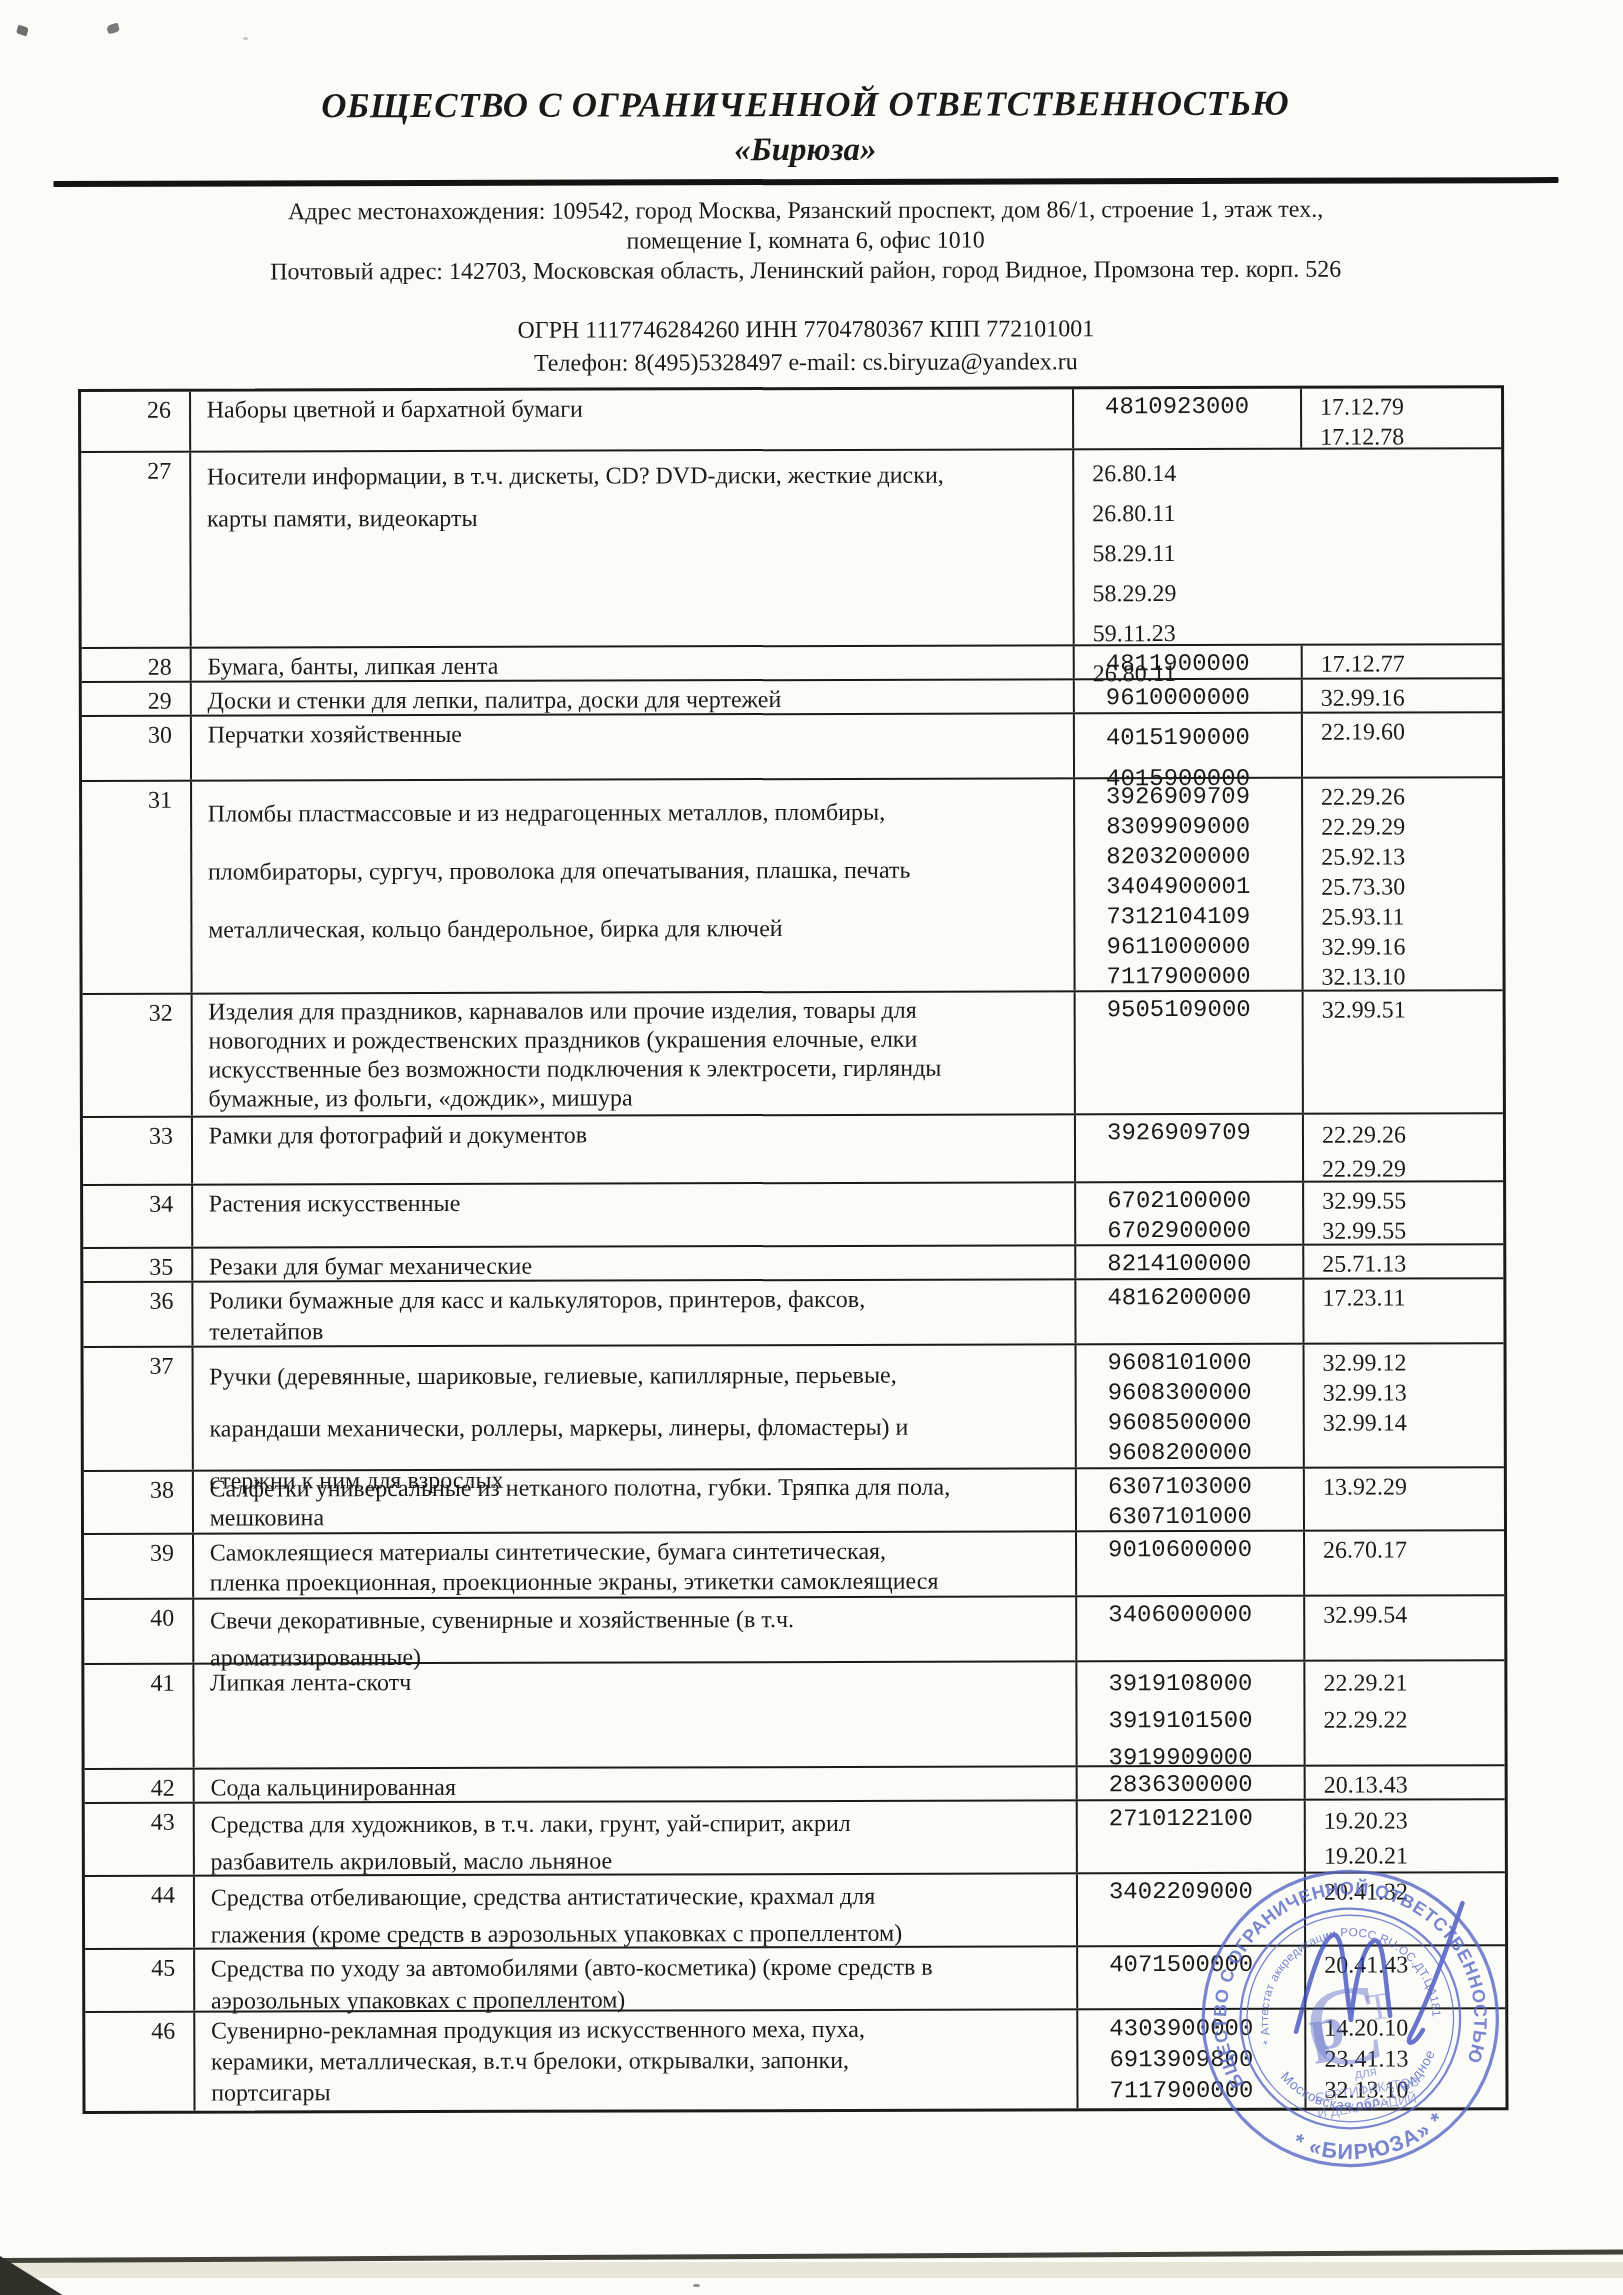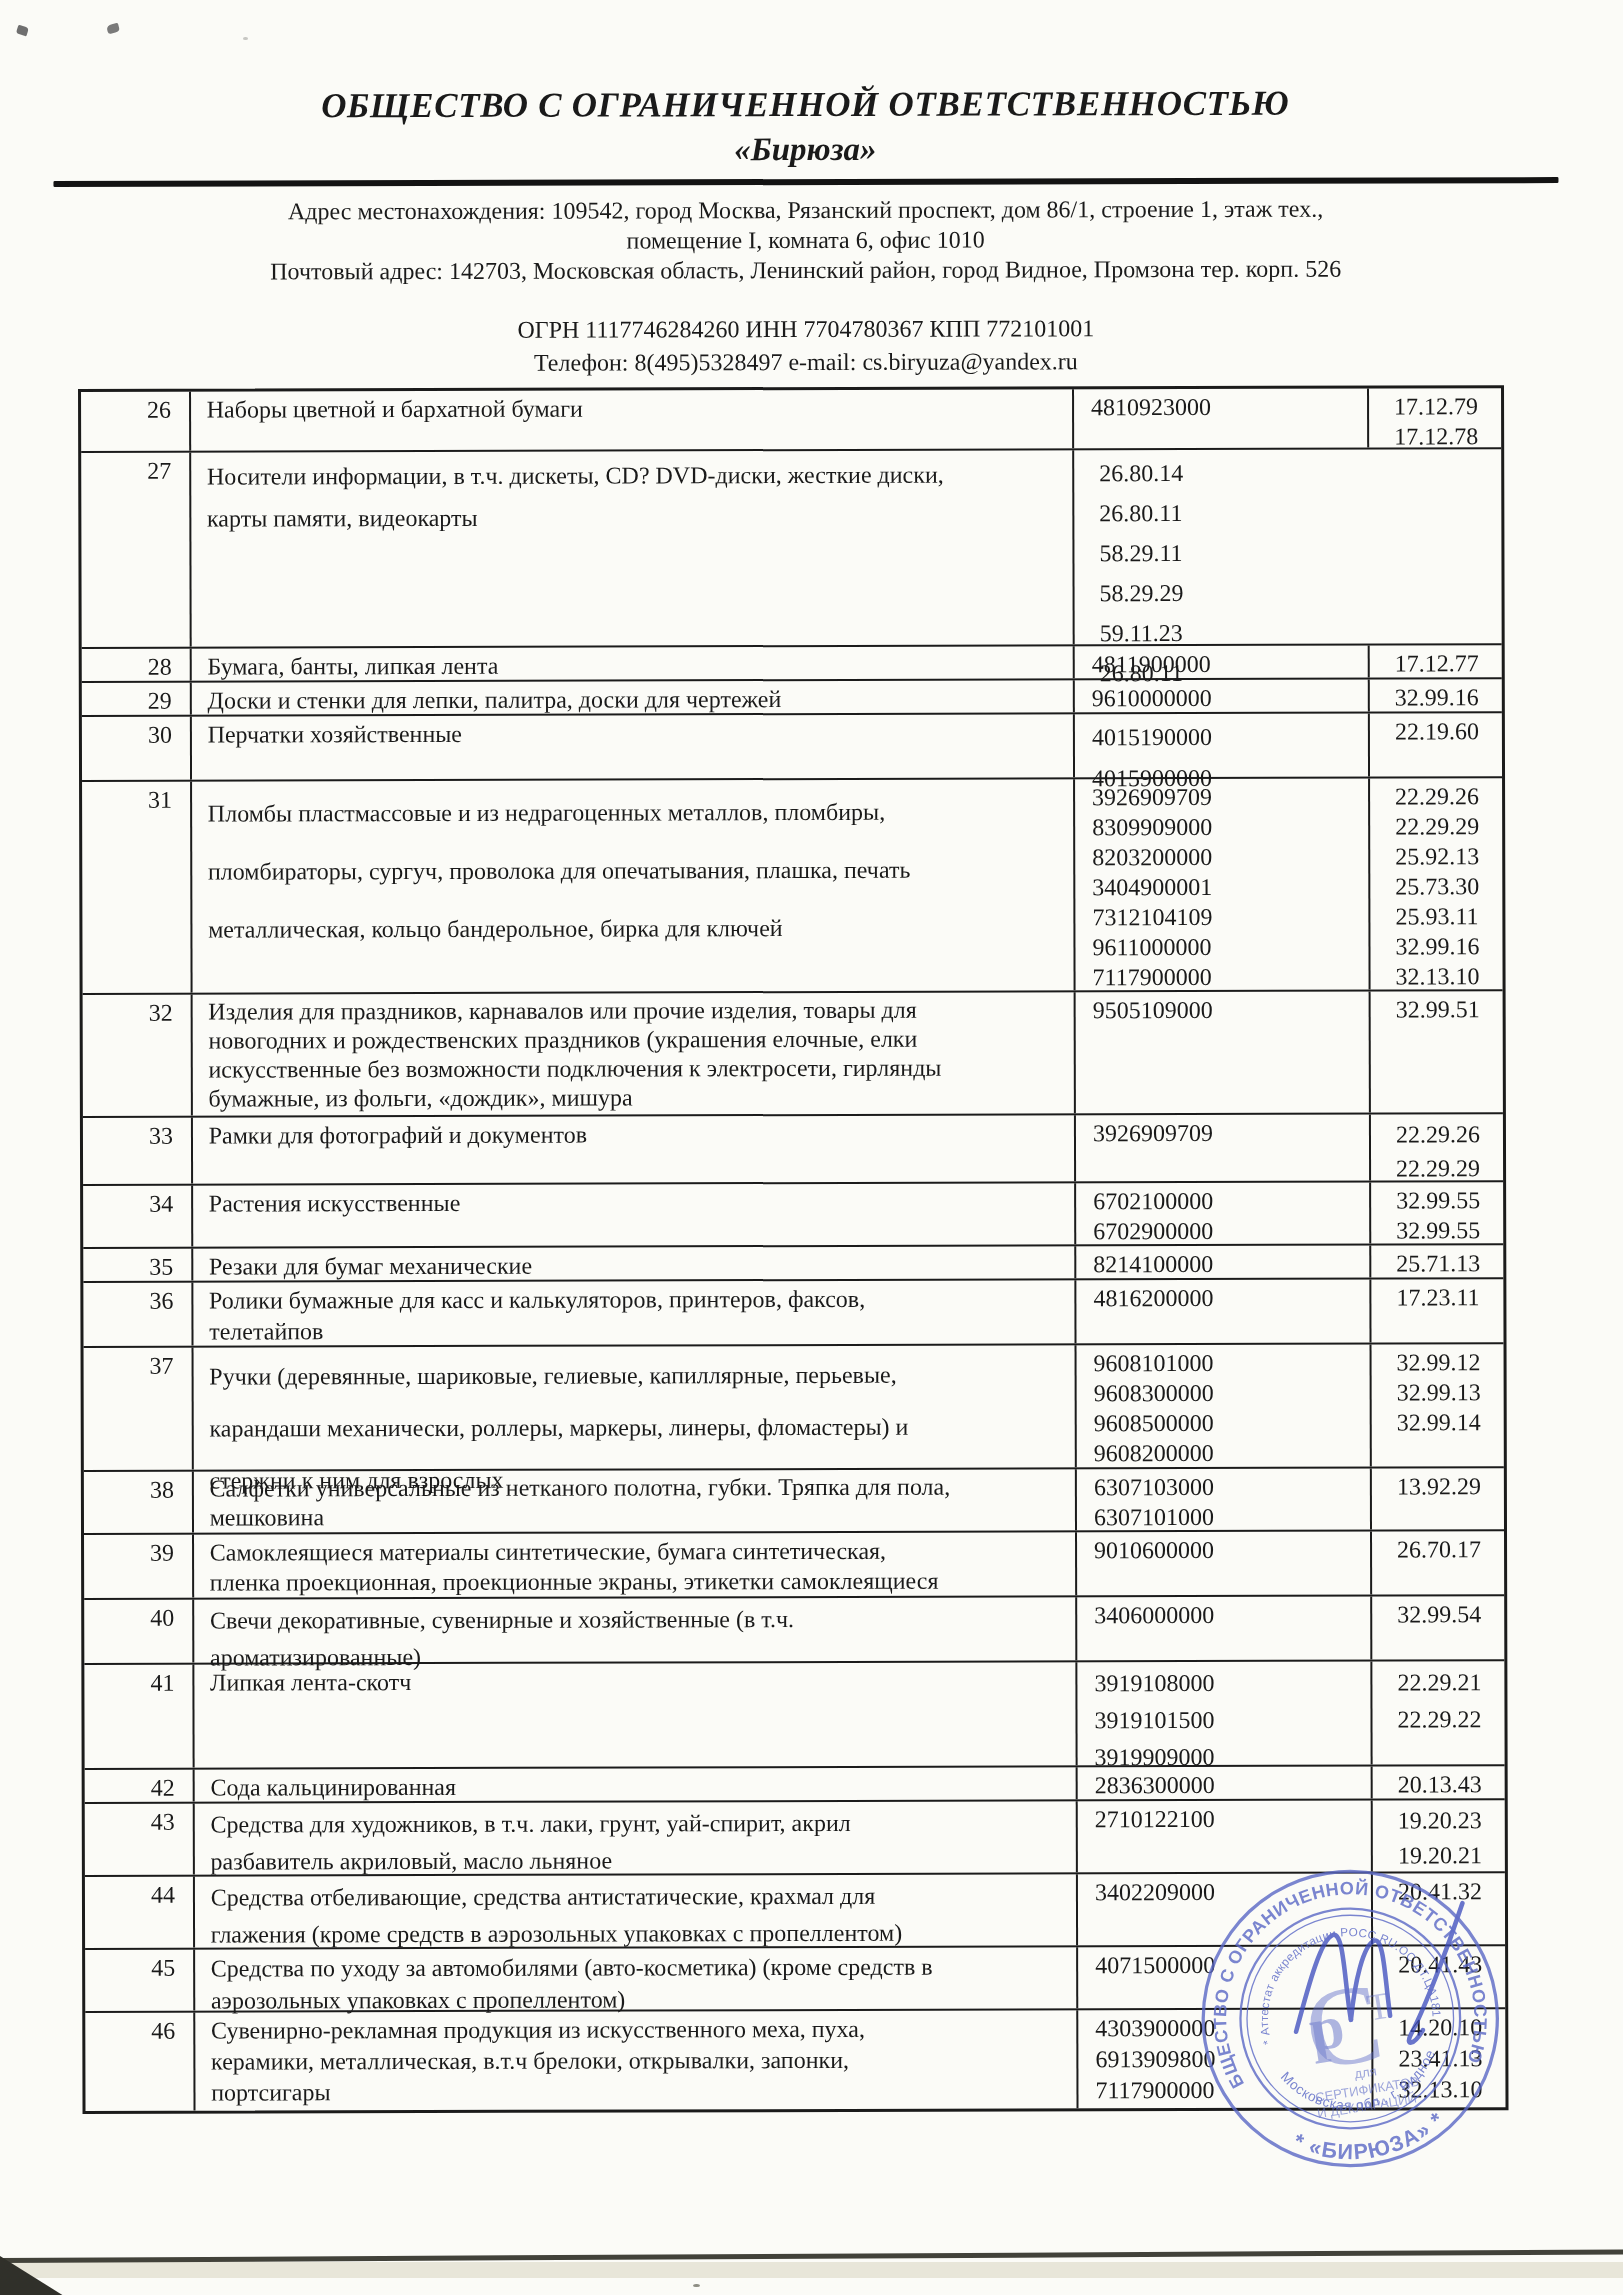--- a/index.html
+++ b/index.html
@@ -22,22 +22,22 @@
   .ptable{
     position:absolute; left:80px; top:387px; width:1426px;
     border:3.3px solid #1b1b1b; box-sizing:border-box; background:transparent;
   }
   .row{display:flex; box-sizing:border-box; border-bottom:2.6px solid #1b1b1b;}
   .row:last-child{border-bottom:none;}
   .cell{box-sizing:border-box; border-right:2.6px solid #1b1b1b; padding-top:3.3px; overflow:visible; white-space:pre-line; font-size:24px;}
   .cell:last-child{border-right:none;}
   .num{width:62px; text-align:center; line-height:30px;margin-left:48px;}
   .desc{width:883px; padding-left:15.7px; padding-right:10.5px; line-height:31px;}
-  .code{width:295px; padding-left:17px; line-height:30px;}
-  .cls{flex:1; padding-left:25px; line-height:30px;}
+  .code{width:228px; padding-left:31px; line-height:30px;font-family:Liberation Mono, monospace;}
+  .cls{flex:1; padding-left:18px; line-height:30px;}
   
   .stamp-svg{position:absolute; left:1178px; top:1850px; width:340px; height:366px; overflow:visible; z-index:6;}
   
   .artifact{position:absolute;}
   .sp1{left:17px; top:26px; width:11px; height:8.5px; background:#6f6f6f; border-radius:2px 3.9px 1.3px 3.3px; transform:rotate(18deg);}
   .sp2{left:107px; top:24px; width:11.8px; height:8.5px; background:#7a7a7a; border-radius:50% 20% 40% 30%; transform:rotate(-14deg);}
   .sp3{left:243px; top:37px; width:4.6px; height:3.3px; background:#c7c7c3; border-radius:50%;}
   .sp4{left:693px; top:2284px; width:6.5px; height:3.3px; background:#8e8e84; border-radius:50%;}
   .scan-line{left:0; top:2258px; width:1635px; height:4.6px; background:#42423a; transform:rotate(-0.3deg); transform-origin:left center;}
   .scan-strip{left:0; top:2262px; width:1623px; height:15.7px; background:#d9d6c1; opacity:0.55;}

